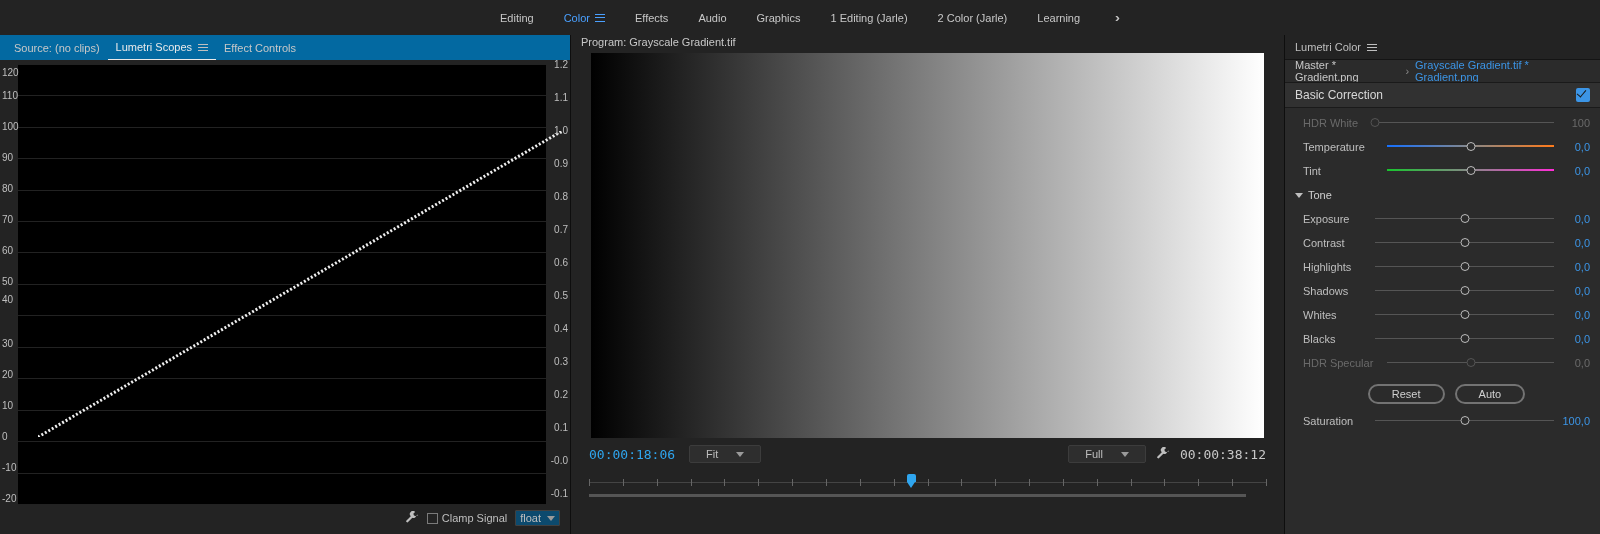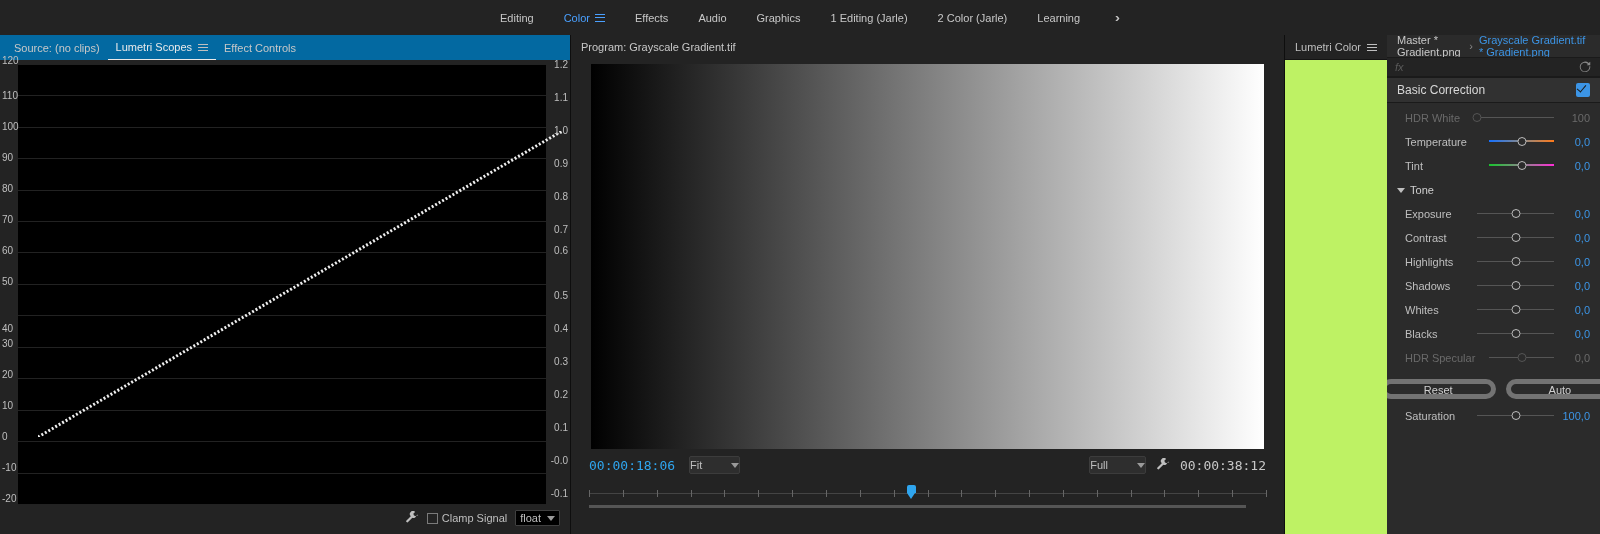--- a/index.html
+++ b/index.html
@@ -10,56 +10,56 @@
 .top-bar .ws{height:35px;display:flex;align-items:center;padding:0 15px;cursor:pointer;color:#c8c8c8}
 .top-bar .ws.active{color:#4aa0ff}
 .top-bar .hamb{width:10px;height:8px;margin-left:5px;display:inline-flex;flex-direction:column;justify-content:space-between}
 .top-bar .hamb span{height:1px;background:#4aa0ff;display:block}
 .top-bar .chev2{margin-left:20px;color:#c8c8c8;font-size:13px;letter-spacing:-4px;cursor:pointer}
 
 
 .body{display:flex;height:499px}
 .col-left{width:570px;display:flex;flex-direction:column;background:#232323}
 .col-mid{width:715px;display:flex;flex-direction:column;background:#232323;border-left:1px solid #0e0e0e;border-right:1px solid #0e0e0e}
-.col-right{width:315px;display:flex;flex-direction:row;background:#bef264}
+.col-right{width:315px;display:flex;flex-direction:column;background:#4d7c0f}
 
 
 .tabs{height:25px;display:flex;align-items:center;background:#0369a1;padding:0 6px}
 .tabs .tab{padding:0 8px;height:25px;display:flex;align-items:center;cursor:pointer;font-size:11px;color:#c8c8c8}
 .tabs .tab.active{color:#eaeaea}
 .tabs .uline{border-bottom:1px solid #eaeaea}
 .mini-hamb{width:10px;height:7px;margin-left:6px;display:inline-flex;flex-direction:column;justify-content:space-between}
 .mini-hamb span{height:1px;background:#bfbfbf;display:block}
 
 
 .scopes-area{flex:1;background:#232323;position:relative;padding:4px 0 0 0}
 .scope-inner{position:absolute;left:18px;top:4px;width:528px;height:440px;background:#000}
 .scope-inner .hline{position:absolute;left:0;right:0;height:1px;background:#222}
 .ylabel{position:absolute;left:2px;font-size:10px;color:#bfbfbf;transform:translateY(-50%)}
 .rlabel{position:absolute;right:2px;font-size:10px;color:#bfbfbf;transform:translateY(-50%)}
 .diag{position:absolute;left:20px;top:67px;width:524px;height:306px}
 .diag::before{content:"";position:absolute;left:0;top:0;right:0;bottom:0}
 .scope-footer{position:absolute;bottom:7px;left:0;right:0;height:18px;display:flex;align-items:center;justify-content:flex-end;padding-right:10px;gap:8px}
 .wrench{width:14px;height:14px;color:#bfbfbf}
 .checkbox{width:11px;height:11px;border:1px solid #7a7a7a;display:inline-block;margin-right:4px;vertical-align:middle}
-.footer-dd{background:#000000;border:1px solid #404040;height:16px;padding:0 4px;display:flex;align-items:center;gap:6px;border-radius:1px}
+.footer-dd{background:#0c4a6e;border:1px solid #404040;height:16px;padding:0 4px;display:flex;align-items:center;gap:6px;border-radius:1px}
 
 
 .diag svg{width:100%;height:100%}
 
 
 .prog-header{height:25px;display:flex;align-items:center;padding:0 10px;color:#c8c8c8}
 .monitor{flex:1;display:flex;flex-direction:column}
 .canvas-wrap{flex:1;background:#232323;display:flex;align-items:flex-start;justify-content:center;padding:5px 20px 0 20px}
 .canvas{width:680px;height:385px;background:linear-gradient(90deg,#000 0%,#808080 50%,#fff 100%)}
-.transport{height:85px;background:#232323;padding:6px 18px 0 18px;position:relative}
+.transport{height:96px;background:#232323;padding:6px 18px 0 18px;position:relative}
 .tline{display:flex;align-items:center;justify-content:space-between;height:20px}
 .tc{color:#2fa5ee;font-family:Consolas,monospace;font-size:13px}
 .tc.dim{color:#c8c8c8}
-.fit-dd{background:#2e2e2e;border:1px solid #3c3c3c;height:18px;padding:0 0;display:flex;align-items:center;gap:29px;border-radius:2px;font-size:11px}
+.fit-dd{background:#2e2e2e;border:1px solid #3c3c3c;height:18px;padding:0 16px;display:flex;align-items:center;gap:18px;border-radius:2px;font-size:11px}
 .caret{width:0;height:0;border-left:4px solid transparent;border-right:4px solid transparent;border-top:5px solid #9a9a9a}
 .ruler{margin-top:8px;height:25px;position:relative}
 .ruler .line{position:absolute;left:0;right:0;top:10px;height:1px;background:#444}
 .ruler .tick{position:absolute;top:7px;width:1px;height:7px;background:#666}
 .ruler .play{position:absolute;top:2px;width:9px;height:14px}
 .ruler .play::before{content:"";position:absolute;top:0;left:0;width:9px;height:8px;background:#2fa5ee;border-radius:2px 2px 0 0}
 .ruler .play::after{content:"";position:absolute;top:8px;left:0;width:0;height:0;border-left:4.5px solid transparent;border-right:4.5px solid transparent;border-top:6px solid #2fa5ee}
 .marker-bar{position:absolute;left:0;right:20px;top:22px;height:3px}
 .marker-bar .filled{position:absolute;left:0;top:0;height:3px;background:#555;right:0}
 
@@ -88,21 +88,21 @@
 .row .slider.tint .track{height:2px;top:5px;background:linear-gradient(90deg,#18c42e 0%,#888 50%,#ff2dd7 100%)}
 
 .lut-dd{flex:1;height:18px;background:#2b2b2b;border:1px solid #444;display:flex;align-items:center;padding:0 6px;justify-content:space-between;margin-left:6px;border-radius:2px}
 
 .sub-hdr{display:flex;align-items:center;height:18px;color:#d0d0d0;margin-left:-8px}
 .disclose{width:0;height:0;border-left:4px solid transparent;border-right:4px solid transparent;border-top:5px solid #bfbfbf;margin-right:5px}
 
 .eyedrop{width:14px;height:14px;margin-left:10px}
 
 .btn-row{display:flex;justify-content:center;gap:10px;margin:6px 0 2px 0}
-.pill{height:20px;border:5px solid #737373;border-radius:10px;padding:0 38px;display:flex;color:#d0d0d0;background:#2b2b2b;cursor:pointer;font-size:11px}
+.pill{height:20px;border:2px solid #737373;border-radius:10px;padding:0 22px;display:flex;align-items:center;color:#d0d0d0;background:#2b2b2b;cursor:pointer;font-size:11px}
 
 .chk-on{width:14px;height:14px;background:#3c95e6;border-radius:2px;position:relative}
 .chk-on::after{content:"";position:absolute;left:3px;top:0px;width:4px;height:8px;border-right:1.5px solid #1a1a1a;border-bottom:1.5px solid #1a1a1a;transform:rotate(40deg)}
 
 svg{display:block}
 </style>
 </head>
 <body>
 
 <div class="top-bar">
@@ -176,43 +176,43 @@
         <div class="hline" style="top:85.7%"></div>
           <div class="hline" style="top:92.85%"></div>
           <div class="hline" style="top:100%"></div>
         <div class="diag">
           <svg viewBox="0 0 524 306" preserveAspectRatio="none">
             <line x1="0" y1="306" x2="524" y2="0" stroke="#eee" stroke-width="3" stroke-dasharray="2 2"></line>
           </svg>
         </div>
       </div>
 
-      <span class="ylabel" style="top:0">120</span>
+      <span class="ylabel" style="top:12px">120</span>
       <span class="ylabel" style="top:35px">110</span>
       <span class="ylabel" style="top:66px">100</span>
       <span class="ylabel" style="top:97px">90</span>
       <span class="ylabel" style="top:128px">80</span>
       <span class="ylabel" style="top:159px">70</span>
       <span class="ylabel" style="top:190px">60</span>
       <span class="ylabel" style="top:221px">50</span>
-      <span class="ylabel" style="top:268px">40</span>
+      <span class="ylabel" style="top:239px">40</span>
       <span class="ylabel" style="top:283px">30</span>
       <span class="ylabel" style="top:314px">20</span>
       <span class="ylabel" style="top:345px">10</span>
       <span class="ylabel" style="top:376px">0</span>
       <span class="ylabel" style="top:407px">-10</span>
       <span class="ylabel" style="top:438px">-20</span>
 
       <span class="rlabel" style="top:4px">1.2</span>
       <span class="rlabel" style="top:37px">1.1</span>
       <span class="rlabel" style="top:70px">1.0</span>
       <span class="rlabel" style="top:103px">0.9</span>
       <span class="rlabel" style="top:136px">0.8</span>
       <span class="rlabel" style="top:169px">0.7</span>
-      <span class="rlabel" style="top:190px">0.6</span>
+      <span class="rlabel" style="top:202px">0.6</span>
       <span class="rlabel" style="top:235px">0.5</span>
       <span class="rlabel" style="top:268px">0.4</span>
       <span class="rlabel" style="top:301px">0.3</span>
       <span class="rlabel" style="top:334px">0.2</span>
       <span class="rlabel" style="top:367px">0.1</span>
       <span class="rlabel" style="top:400px">-0.0</span>
       <span class="rlabel" style="top:433px">-0.1</span>
 
       <div class="scope-footer">
         <svg class="wrench" viewBox="0 0 16 16">
@@ -299,26 +299,20 @@
           <span></span>
           <span></span>
         </span>
     </div>
     <div class="lc-body">
       <div class="clip-row">
         <span class="master">Master * Gradient.png</span>
         <span class="caret2">›</span>
         <span class="seq">Grayscale Gradient.tif * Gradient.png</span>
       </div>
-      <div class="fx-row">
-        <span>fx</span>
-        <svg class="reset-ic" viewBox="0 0 16 16">
-            <path fill="#8a8a8a" d="M8 3a5 5 0 1 0 4.9 4H14a6 6 0 1 1-1.8-3.5L14 2v4h-4l1.4-1.4A5 5 0 0 0 8 3z"></path>
-          </svg>
-      </div>
 
       <div class="section-hdr">
         <span>Basic Correction</span>
         <span class="chk-on"></span>
       </div>
       <div class="section-body">
         <div class="row">
           <span class="lbl dim">HDR White</span>
           <div class="slider">
               <div class="track"></div>

